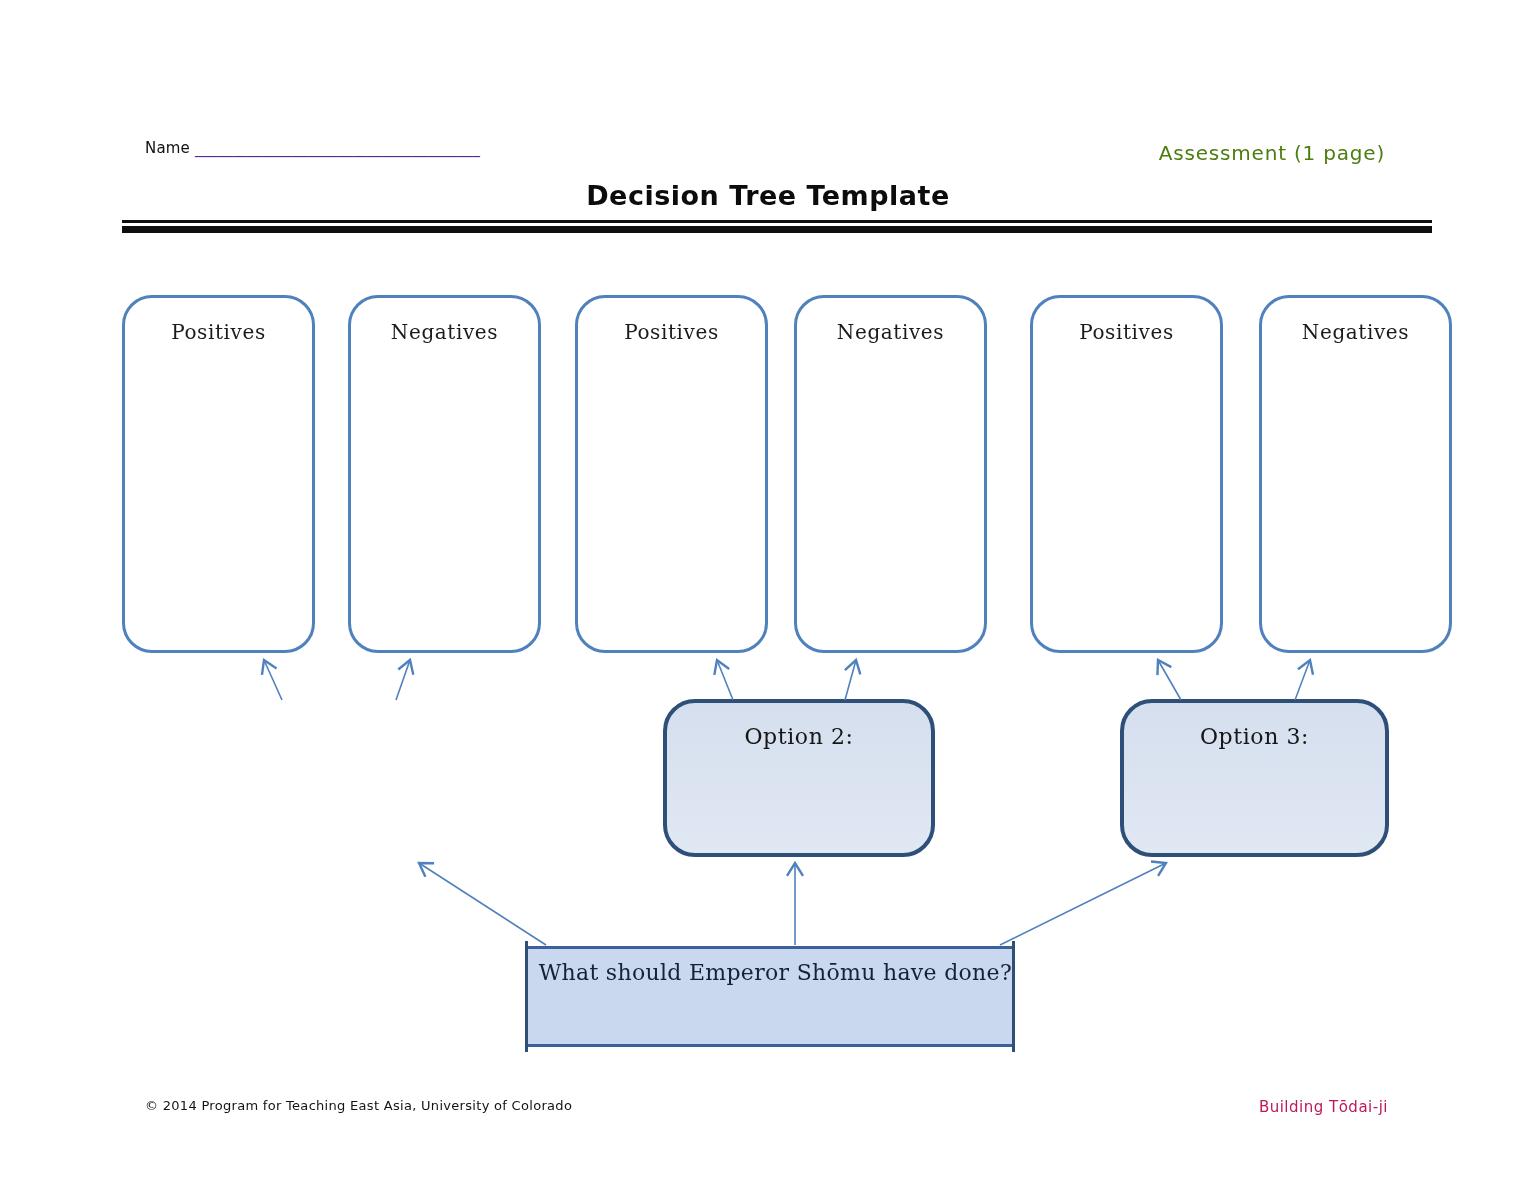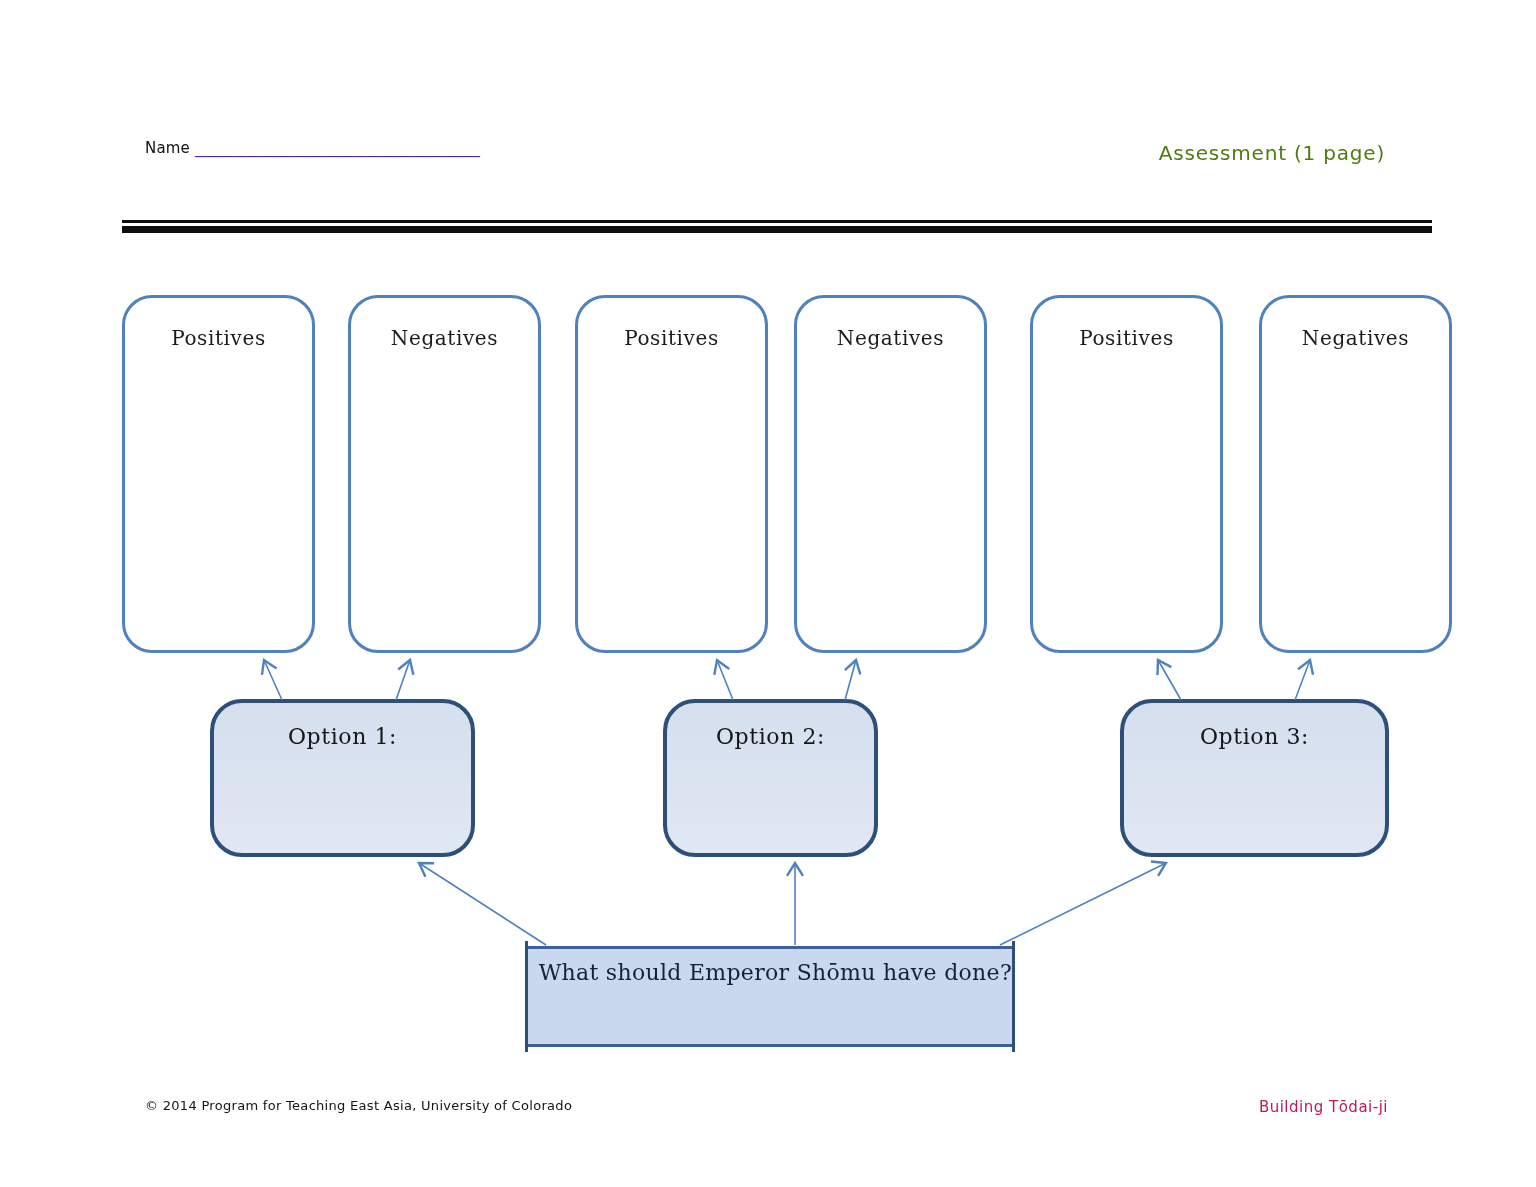--- a/index.html
+++ b/index.html
@@ -55,21 +55,21 @@
     position: absolute;
     top: 295px;
     width: 193px; height: 358px;
     box-sizing: border-box;
     border: 3px solid #4f81bd;
     border-radius: 30px;
     background: #ffffff;
     text-align: center;
   }
   .outcome .lbl {
-    margin-top: 28px;
+    margin-top: 22px;
     font-size: 20px;
     letter-spacing: 0.6px;
     color: #1b1b1b;
   }
   .o1 { left: 122px; }
   .o2 { left: 348px; }
   .o3 { left: 575px; }
   .o4 { left: 794px; }
   .o5 { left: 1030px; }
   .o6 { left: 1259px; }
@@ -85,21 +85,21 @@
     background: linear-gradient(180deg, #d5dfee 0%, #dce4f1 60%, #e0e8f4 100%);
     text-align: center;
   }
   .option .lbl {
     margin-top: 21px;
     font-size: 22px;
     letter-spacing: 0.6px;
     color: #161616;
   }
   .opt1 { left: 210px; width: 265px; }
-  .opt2 { left: 663px; width: 215px; }
+  .opt2 { left: 663px; width: 272px; }
   .opt3 { left: 1120px; width: 269px; text-align: center; }
 
   
   .question {
     position: absolute;
     left: 525px; top: 946px;
     width: 490px; height: 101px;
     box-sizing: border-box;
     border: 3px solid #3b609b;
     background: #c9d8ef;
@@ -150,20 +150,21 @@
 
 <div class="page">
 
   <div class="name-row">
     <span>Name</span>
     <span> </span>
     <span class="name-line">______________________________________</span>
   </div>
   <div class="assessment">Assessment (1 page)</div>
 
+  <div class="doc-title">Decision Tree Template</div>
 
   <div class="title-rule">
     <div class="rule-thin"></div>
     <div class="rule-gap"></div>
     <div class="rule-thick"></div>
   </div>
 
   <div class="outcome serif o1">
     <div class="lbl">Positives</div>
   </div>
@@ -176,23 +177,20 @@
   <div class="outcome serif o4">
     <div class="lbl">Negatives</div>
   </div>
   <div class="outcome serif o5">
     <div class="lbl">Positives</div>
   </div>
   <div class="outcome serif o6">
     <div class="lbl">Negatives</div>
   </div>
 
-  <div class="option serif opt1">
-    <div class="lbl">Option 1:</div>
-  </div>
   <div class="option serif opt2">
     <div class="lbl">Option 2:</div>
   </div>
   <div class="option serif opt3">
     <div class="lbl">Option 3:</div>
   </div>
 
   <div class="question serif">
     <div class="lbl">What should Emperor Shōmu have done?</div>
   </div>

